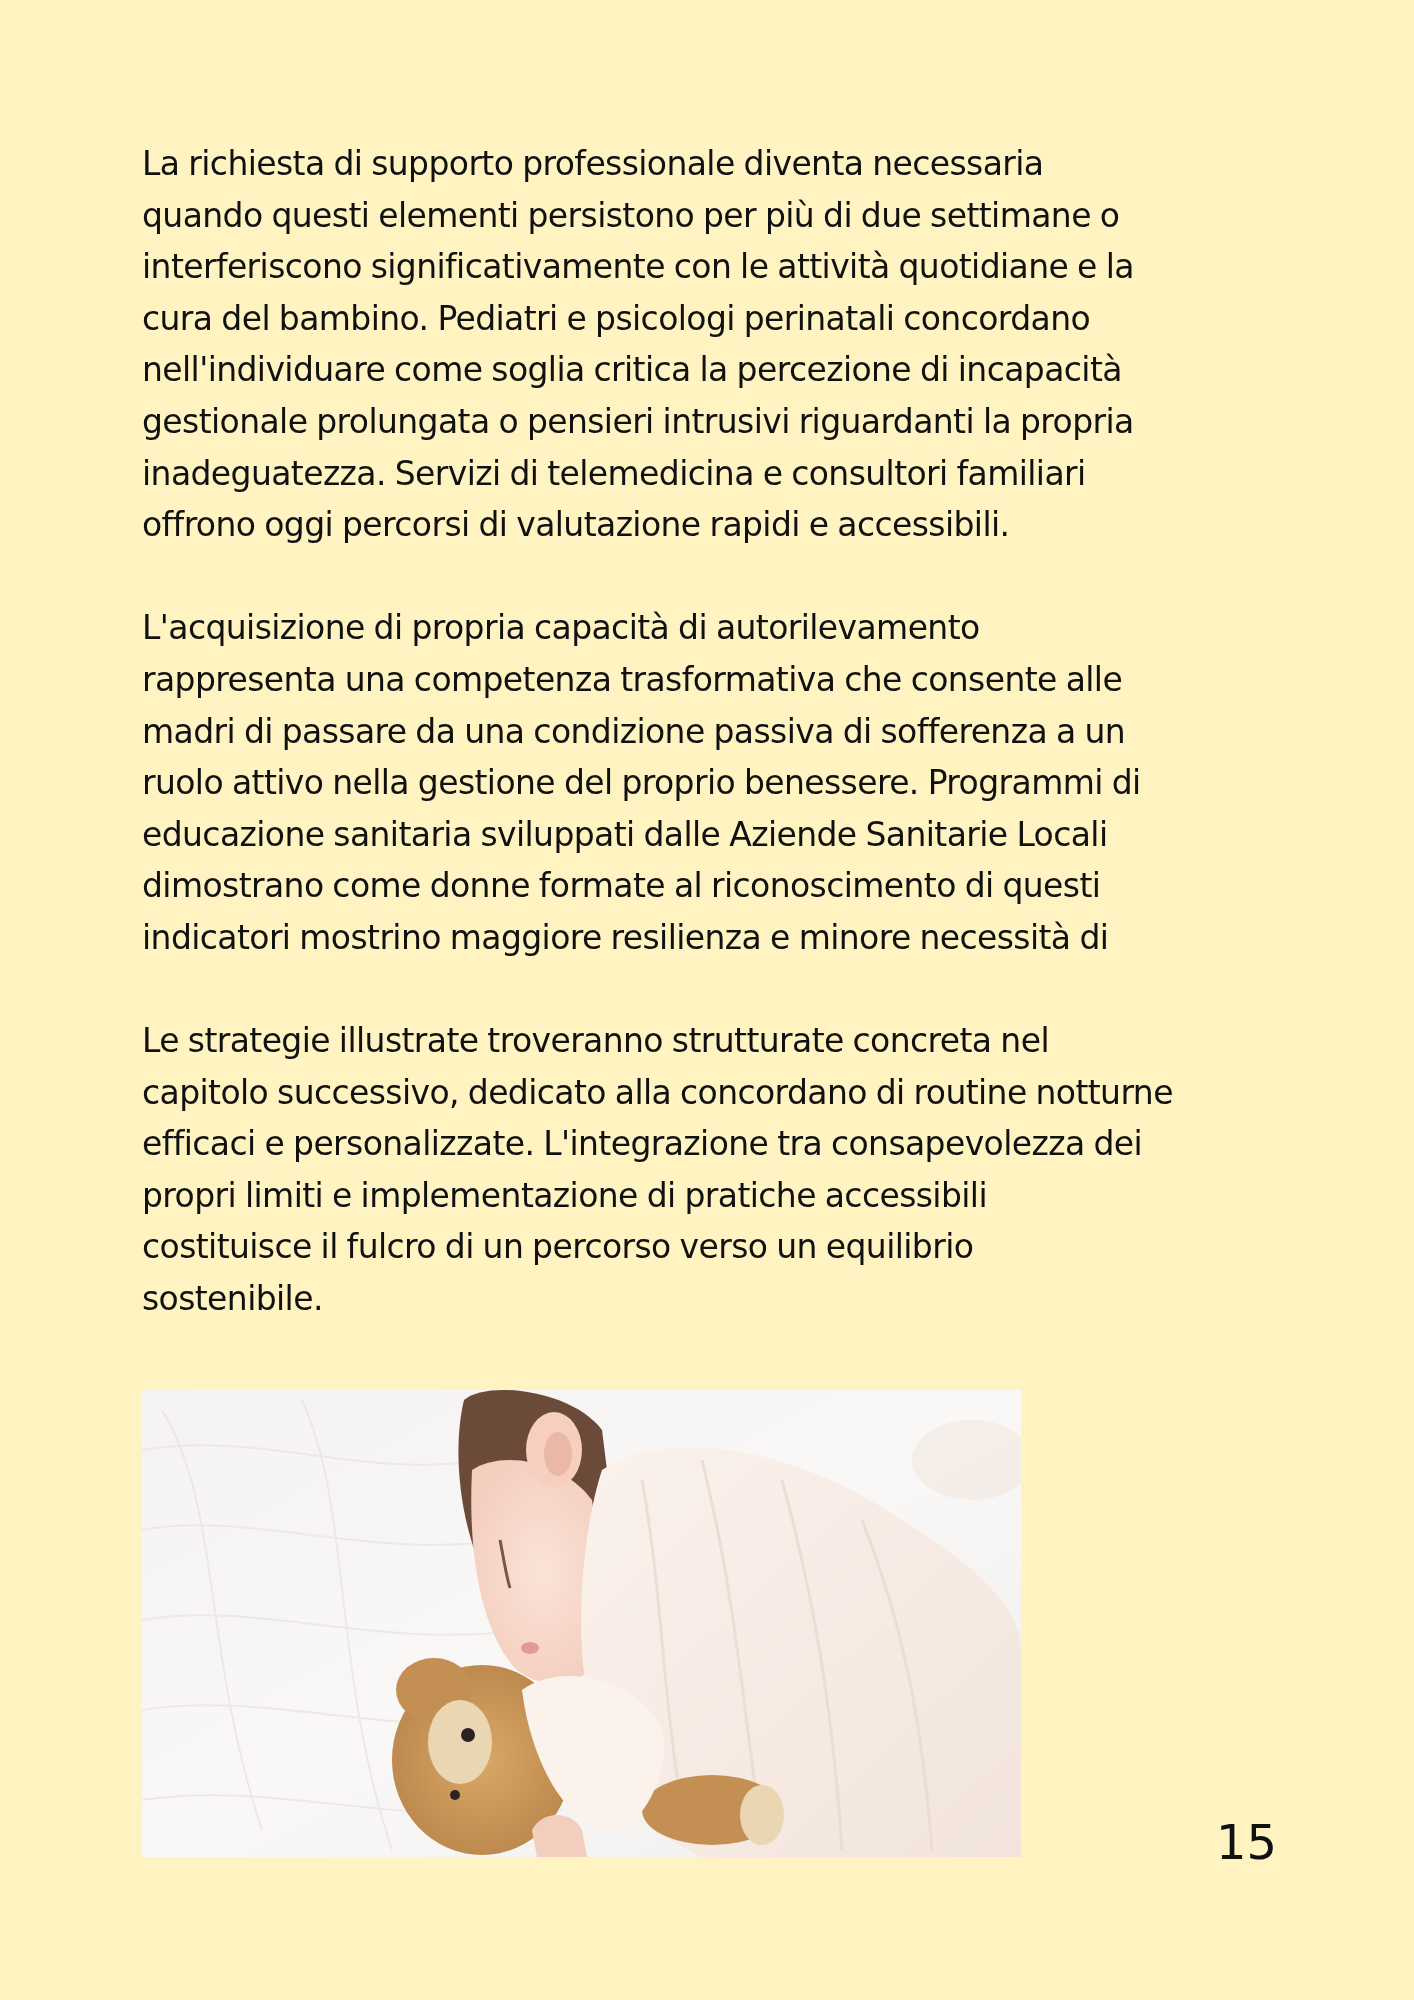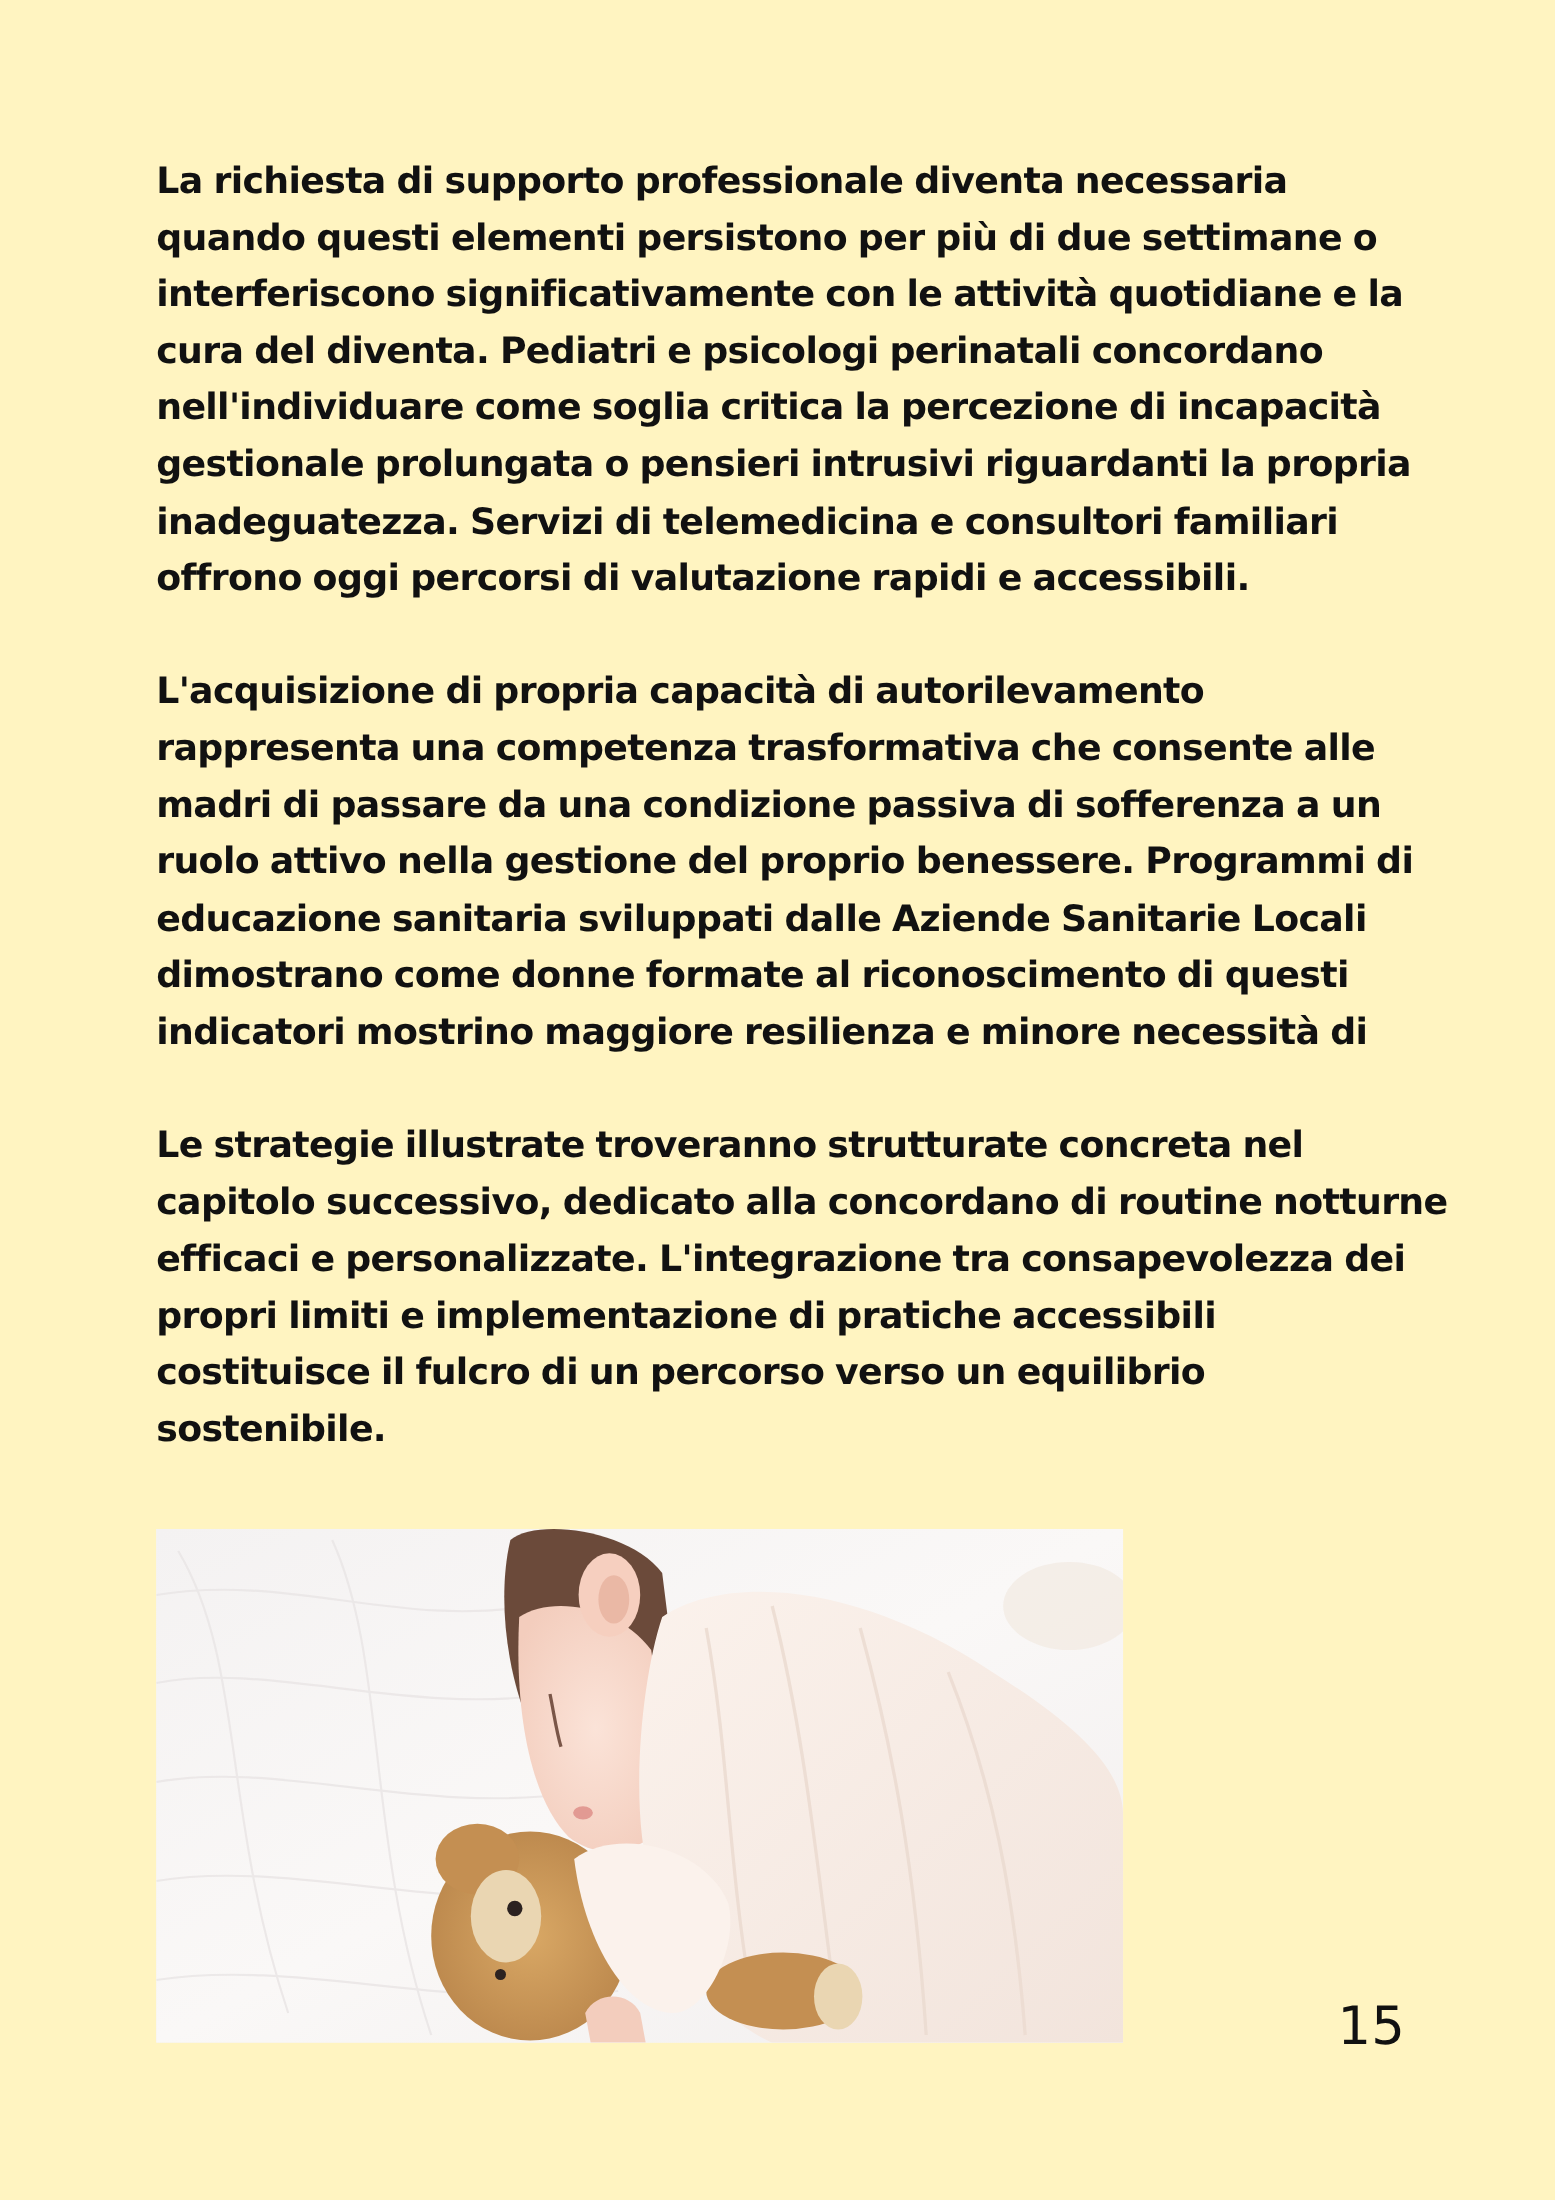--- a/index.html
+++ b/index.html
@@ -30,21 +30,20 @@
   .para {
     margin: 0;
     font-size: 33px;
     line-height: 51.6px;
     letter-spacing: -0.6px;
     word-spacing: -1px;
   }
   .para .line {
     display: block;
     white-space: nowrap;
-    font-weight: bold;
   }
   .gap {
     height: 51.6px;
   }
   .photo {
     position: absolute;
     left: 142px;
     top: 1390px;
     width: 879px;
     height: 467px;
@@ -68,21 +67,21 @@
 </head>
 <body>
 
 <div class="page">
   <div class="content">
 
     <p class="para">
       <span class="line">La richiesta di supporto professionale diventa necessaria</span>
       <span class="line">quando questi elementi persistono per più di due settimane o</span>
       <span class="line">interferiscono significativamente con le attività quotidiane e la</span>
-      <span class="line">cura del diventa. Pediatri e psicologi perinatali concordano</span>
+      <span class="line">cura del bambino. Pediatri e psicologi perinatali concordano</span>
       <span class="line">nell'individuare come soglia critica la percezione di incapacità</span>
       <span class="line">gestionale prolungata o pensieri intrusivi riguardanti la propria</span>
       <span class="line">inadeguatezza. Servizi di telemedicina e consultori familiari</span>
       <span class="line">offrono oggi percorsi di valutazione rapidi e accessibili.</span>
     </p>
     <div class="gap"></div>
 
     <p class="para">
       <span class="line">L'acquisizione di propria capacità di autorilevamento</span>
       <span class="line">rappresenta una competenza trasformativa che consente alle</span>

